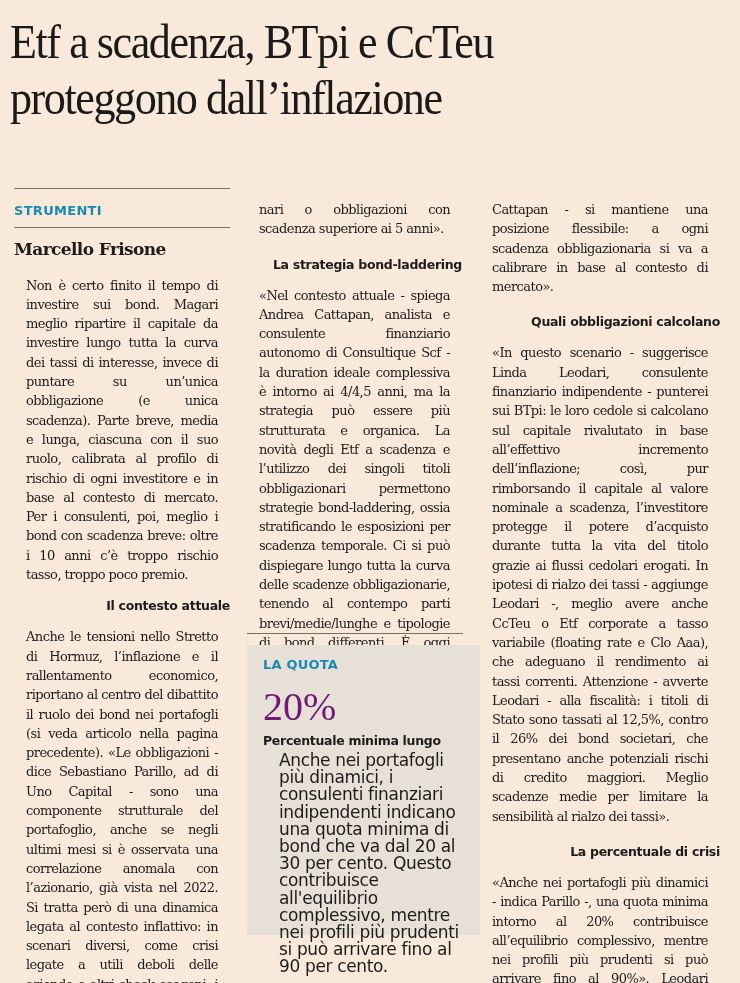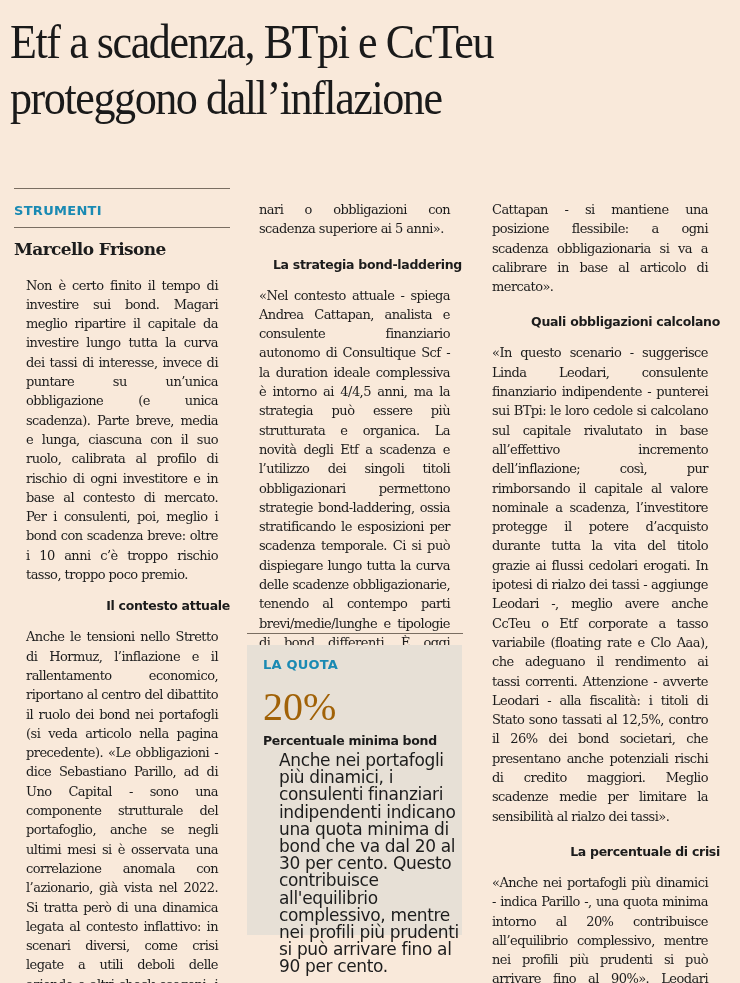--- a/index.html
+++ b/index.html
@@ -47,30 +47,31 @@
   .subhead {
     font-family: "DejaVu Sans", sans-serif; font-weight: bold;
     font-size: 12.5px; letter-spacing: -0.3px; line-height: 19px;
     margin-top: 16px;
     text-align: right;
   }
   .box {
     position: absolute; left: 247px; top: 645px; width: 215px; height: 290px;
     background: #e7e0d6;
     font-family: "DejaVu Sans", sans-serif;
+    padding-left: 18px;
   }
   .box-rule { position: absolute; left: 247px; top: 633px; width: 216px; border-top: 1.3px solid #7a6e62; }
   .box-label {
     position: absolute; left: 16px; top: 12px;
     color: #1a8ab3; font-weight: bold; font-size: 13px; letter-spacing: 0.2px;
   }
   .box-value {
     position: absolute; left: 16px; top: 40px;
     font-family: "Liberation Serif", serif; font-size: 40px; line-height: 44px;
-    color: #a16207;
+    color: #701a75;
   }
   .box-title {
     position: absolute; left: 16px; top: 88px;
     font-weight: bold; font-size: 12.5px; letter-spacing: -0.3px;
   }
   .box-text {
     position: absolute; left: 32px; top: 107px; width: 192px;
     font-size: 17px; line-height: 17.2px; letter-spacing: -0.35px;
   }
 </style>
@@ -95,24 +96,24 @@
 <div class="col col2">
   <p>nari o obbligazioni con scadenza superiore ai 5 anni».</p>
   <div class="subhead">La strategia bond-laddering</div>
   <p>«Nel contesto attuale - spiega Andrea Cattapan, analista e consulente finanziario autonomo di Consultique Scf - la duration ideale complessiva è intorno ai 4/4,5 anni, ma la strategia può essere più strutturata e organica. La novità degli Etf a scadenza e l’utilizzo dei singoli titoli obbligazionari permettono strategie bond-laddering, ossia stratificando le esposizioni per scadenza temporale. Ci si può dispiegare lungo tutta la curva delle scadenze obbligazionarie, tenendo al contempo parti brevi/medie/lunghe e tipologie di bond differenti. È oggi preferibile concentrarsi sulla parte breve-media della curva (2-7 anni) sottopesando le scadenze oltre i 10 anni, più esposte al rischio tasso. Con una strategia bond laddering - assicura</p>
 </div>
 
 <div class="box-rule"></div>
 <div class="box">
   <div class="box-label">LA QUOTA</div>
   <div class="box-value">20%</div>
-  <div class="box-title">Percentuale minima bond</div>
+  <div class="box-title">Percentuale minima lungo</div>
   <div class="box-text">Anche nei portafogli più dinamici, i consulenti finanziari indipendenti indicano una quota minima di bond che va dal 20 al 30 per cento. Questo contribuisce all'equilibrio complessivo, mentre nei profili più prudenti si può arrivare fino al 90 per cento.</div>
 </div>
 
 <div class="col col3">
-  <p>Cattapan - si mantiene una posizione flessibile: a ogni scadenza obbligazionaria si va a calibrare in base al articolo di mercato».</p>
+  <p>Cattapan - si mantiene una posizione flessibile: a ogni scadenza obbligazionaria si va a calibrare in base al contesto di mercato».</p>
   <div class="subhead">Quali obbligazioni calcolano</div>
   <p>«In questo scenario - suggerisce Linda Leodari, consulente finanziario indipendente - punterei sui BTpi: le loro cedole si calcolano sul capitale rivalutato in base all’effettivo incremento dell’inflazione; così, pur rimborsando il capitale al valore nominale a scadenza, l’investitore protegge il potere d’acquisto durante tutta la vita del titolo grazie ai flussi cedolari erogati. In ipotesi di rialzo dei tassi - aggiunge Leodari -, meglio avere anche CcTeu o Etf corporate a tasso variabile (floating rate e Clo Aaa), che adeguano il rendimento ai tassi correnti. Attenzione - avverte Leodari - alla fiscalità: i titoli di Stato sono tassati al 12,5%, contro il 26% dei bond societari, che presentano anche potenziali rischi di credito maggiori. Meglio scadenze medie per limitare la sensibilità al rialzo dei tassi».</p>
   <div class="subhead">La percentuale di crisi</div>
   <p>«Anche nei portafogli più dinamici - indica Parillo -, una quota minima intorno al 20% contribuisce all’equilibrio complessivo, mentre nei profili più prudenti si può arrivare fino al 90%». Leodari indica una percentuale del 30%, «più un 10% in monetario come riserva di liquidità», mentre per Cattapan «i bond servono in portafoglio, ma l’attuale contesto presuppone un ruolo più attivo nella gestione e nella strategia».</p>
 
 </div>
 
 </body></html>

